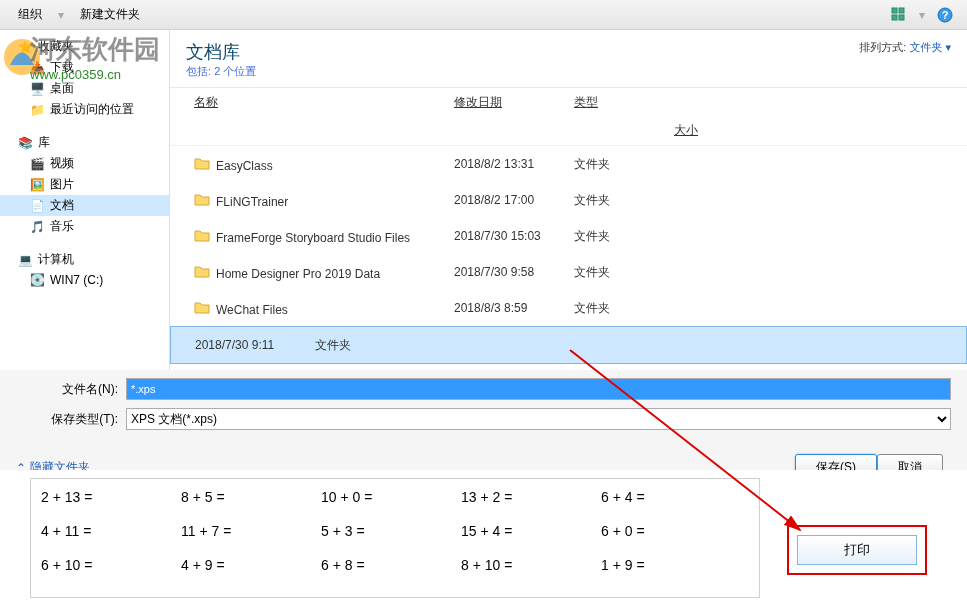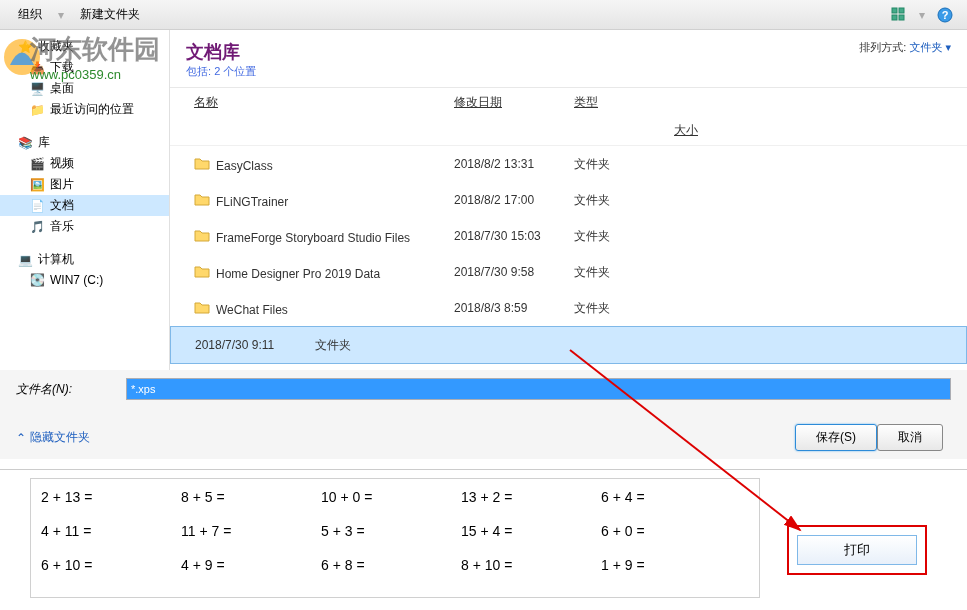--- a/index.html
+++ b/index.html
@@ -21,40 +21,40 @@
     .tree-icon { width: 16px; height: 16px; margin-right: 4px; display: inline-flex; align-items: center; justify-content: center; }
     .tree-group { margin-bottom: 12px; }
     
     .content { flex: 1; display: flex; flex-direction: column; position: relative; }
     .watermark { position: absolute; top: 6px; left: 8px; pointer-events: none; }
     .watermark-title { font-size: 26px; font-weight: bold; color: #666; opacity: 0.7; }
     .watermark-url { font-size: 13px; color: #2c8a2c; }
     .watermark-logo { position: absolute; top: 5px; left: 0; width: 45px; height: 45px; }
     
     .lib-header { padding: 10px 16px 8px; border-bottom: 1px solid #e8e8e8; display: flex; justify-content: space-between; align-items: flex-start; }
-    .lib-title { font-size: 18px; color: #701a75; font-weight: bold; }
+    .lib-title { font-size: 18px; color: #0c4a6e; }
     .lib-sub { font-size: 11px; color: #4169e1; }
     .sort { font-size: 11px; color: #333; }
     .sort-link { color: #1e5fbf; cursor: pointer; }
     
     .file-list { flex: 1; overflow: auto; }
     .list-header { display: flex; padding: 4px 16px; font-size: 12px; color: #333; border-bottom: 1px solid #f0f0f0; text-decoration: underline; }
     .list-header > div, .list-row > div { padding: 2px 8px; }
     .col-name { flex: 0 0 260px; }
     .col-date { flex: 0 0 120px; }
     .col-type { flex: 0 0 100px; }
     .col-size { flex: 0 0 80px; margin-top: 28px; }
     
     .list-row { display: flex; padding: 2px 16px; font-size: 12px; color: #333; align-items: center; cursor: pointer; }
     .list-row.selected { background: #cde8ff; border: 1px solid #7fb8e8; }
     .folder-icon { width: 16px; height: 14px; display: inline-block; margin-right: 6px; }
     
     .bottom { padding: 8px 16px; background: #f5f5f5; }
     .field-row { display: flex; align-items: center; margin-bottom: 8px; font-size: 12px; }
-    .field-label { width: 110px; text-align: left; padding-right: 24px; font-style: italic; }
+    .field-label { width: 110px; text-align: right; padding-right: 8px; }
     .field-input { flex: 1; height: 22px; border: 1px solid #abadb3; padding: 2px 6px; font-size: 11px; }
     .field-select { flex: 1; height: 22px; border: 1px solid #abadb3; font-size: 12px; background: #fff; }
     
     .actions { display: flex; justify-content: space-between; padding: 8px 24px 8px 16px; background: #f5f5f5; align-items: center; }
     .hide-folders { font-size: 12px; color: #1e5fbf; cursor: pointer; display: flex; align-items: center; gap: 4px; }
     .btn-group { display: flex; }
     .btn { padding: 4px 20px; font-size: 12px; background: linear-gradient(#fff, #e8e8e8); border: 1px solid #888; border-radius: 3px; cursor: pointer; }
     .btn.primary { border: 1px solid #2d8bd8; box-shadow: 0 0 2px #5ab0f0; }
     
     .app-bg { position: absolute; left: 0; top: 470px; width: 967px; height: 140px; background: #fff; }
@@ -229,20 +229,24 @@
           </div>
       </div>
     </div>
   </div>
 
   <div class="bottom">
     <div class="field-row">
       <div class="field-label">文件名(N):</div>
       <input class="field-input" style="background: rgb(51, 153, 255); color: rgb(255, 255, 255); padding-left: 4px;" value="*.xps">
     </div>
+    <div class="field-row">
+      <div class="field-label">保存类型(T):</div>
+      <select class="field-select"><option>XPS 文档(*.xps)</option></select>
+    </div>
   </div>
 
   <div class="actions">
     <div class="hide-folders">
       <span>⌃</span>
       <span>隐藏文件夹</span>
     </div>
     <div class="btn-group">
       <button class="btn primary">保存(S)</button>
       <button class="btn">取消</button>

